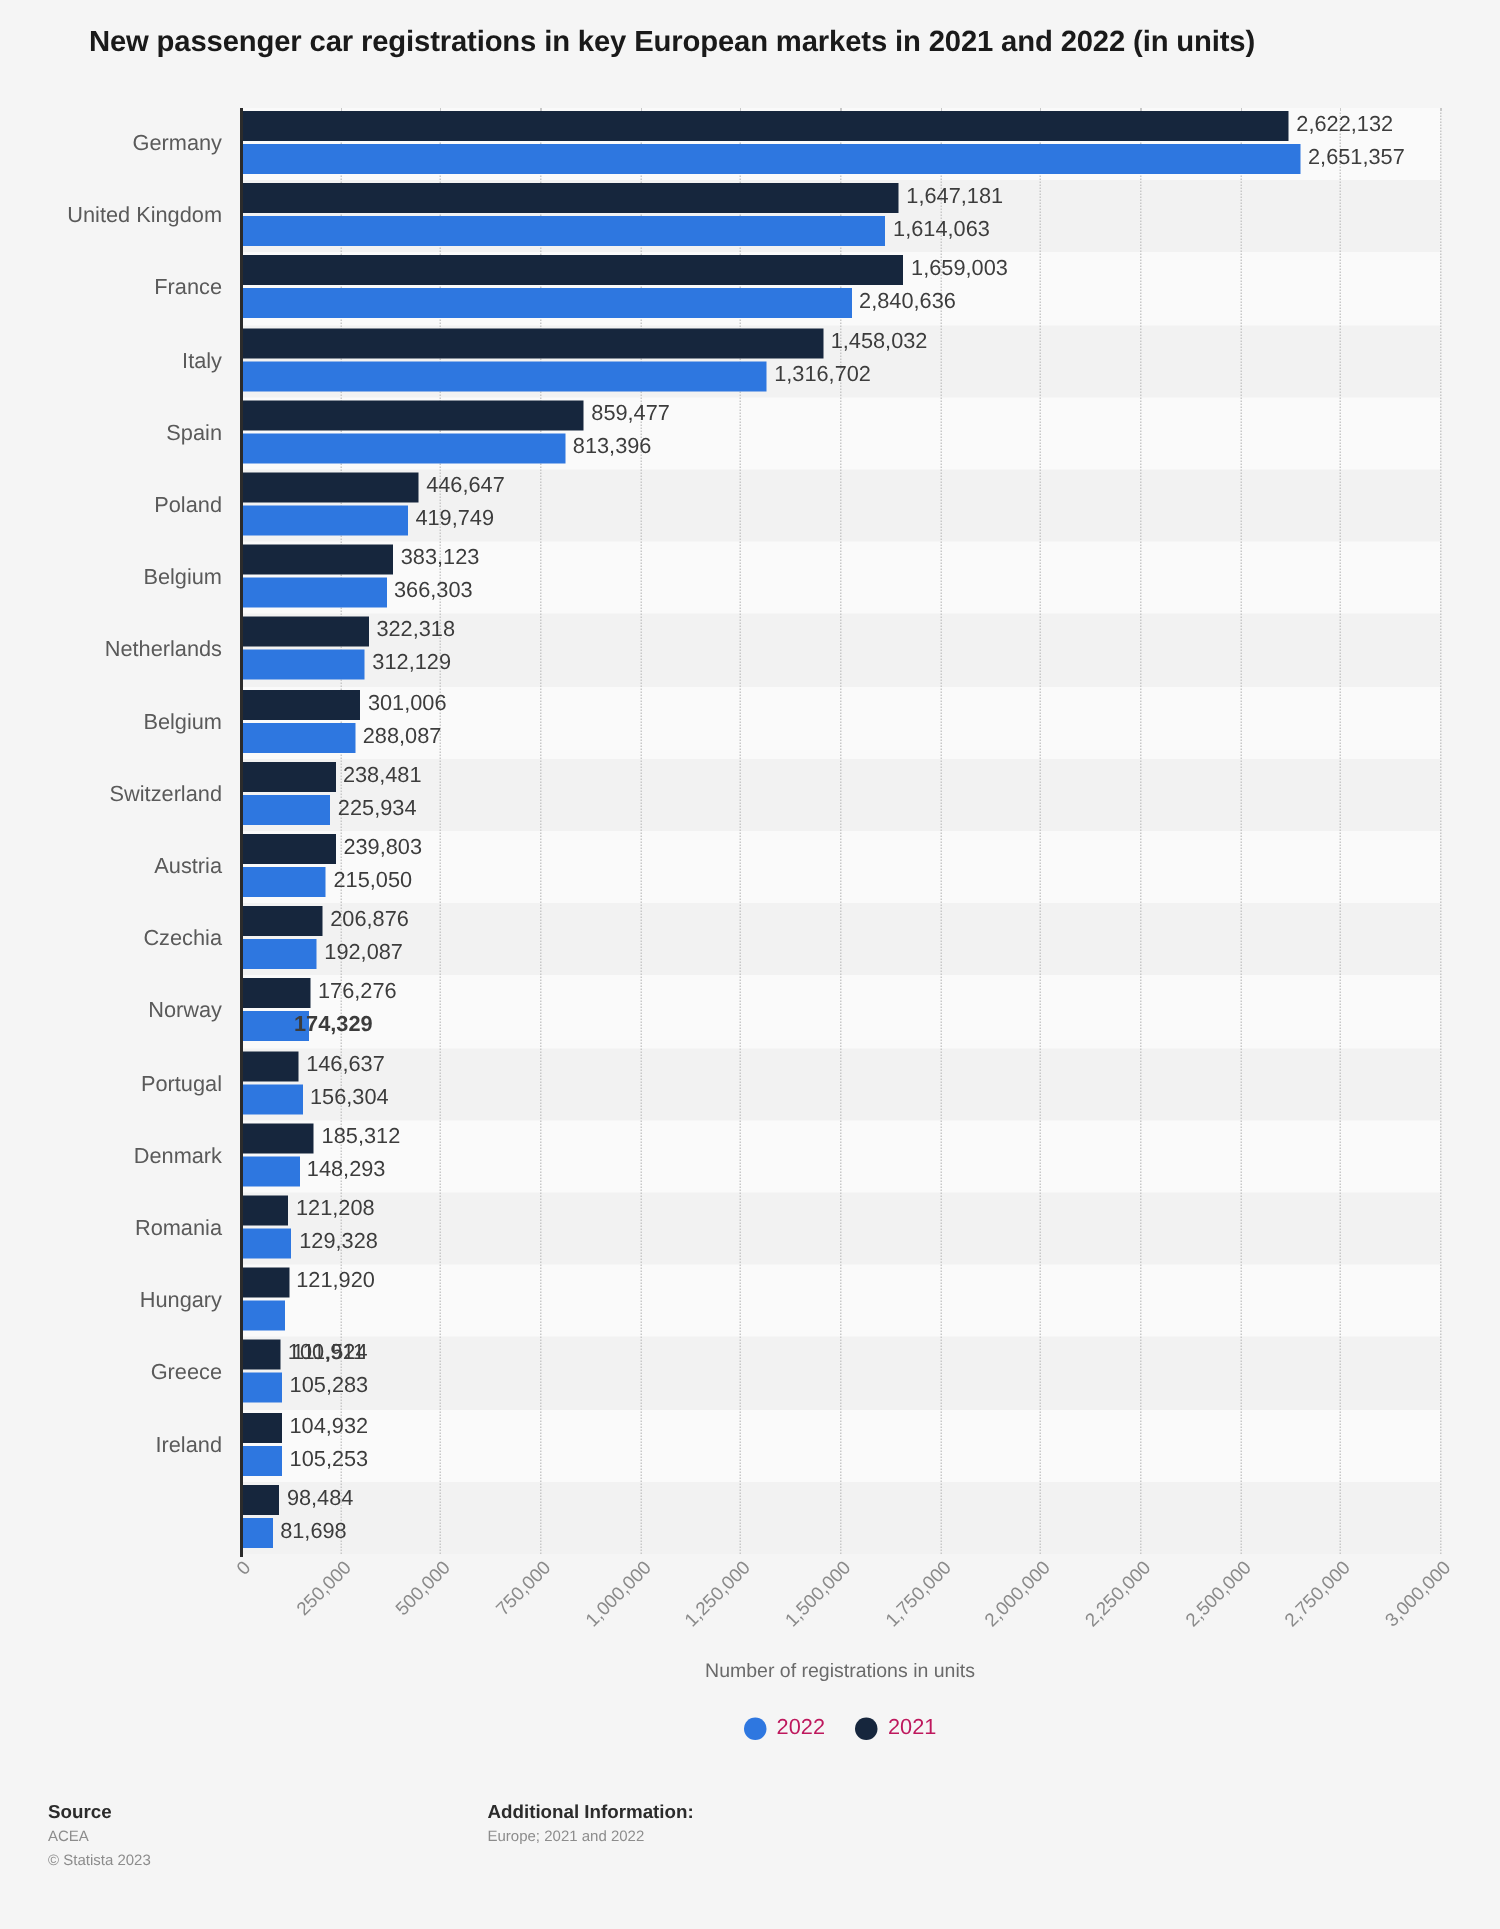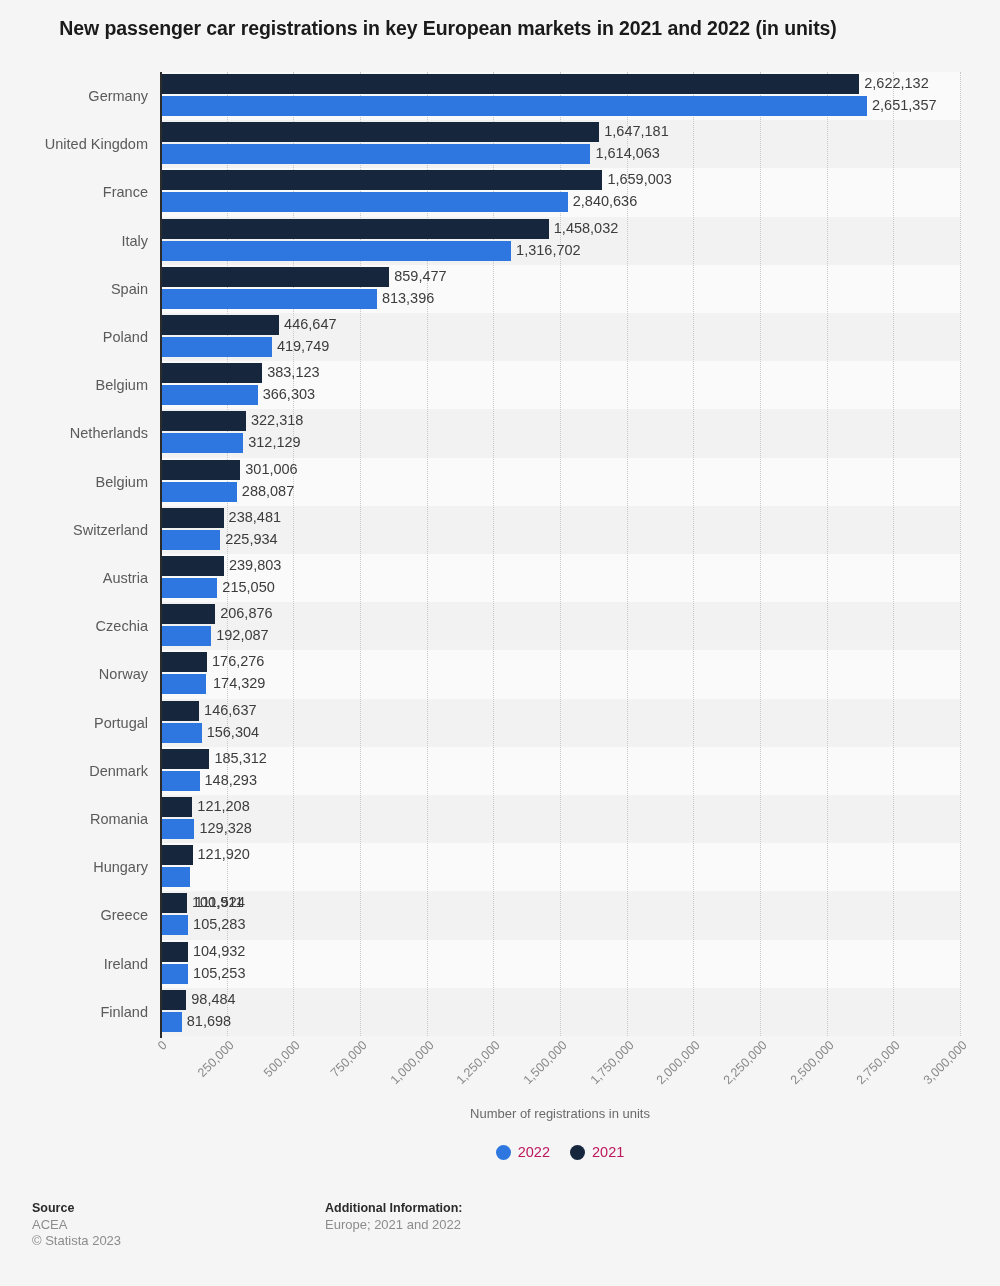--- a/index.html
+++ b/index.html
@@ -80,21 +80,21 @@
     display:flex; align-items:center; justify-content:center; gap:20px;
   }
   .legend-item { display:flex; align-items:center; gap:7px; }
   .legend-dot { width:15px; height:15px; border-radius:50%; display:block; }
   .legend-label { font-size:14.5px; font-weight:normal; color:#be185d; }
   
   #footer { position:absolute; left:0; top:1196px; width:1000px; height:90px; }
   #src-block { position:absolute; left:32px; top:4px; }
   #add-block { position:absolute; left:325px; top:4px; }
   .foot-head { font-size:12.5px; font-weight:bold; color:#2b2b2b; line-height:17px; }
-  .foot-line { font-size:13px; color:#8c8c8c; line-height:16px; }
+  .foot-line { font-size:10px; color:#8c8c8c; line-height:16px; }
 </style>
 </head>
 <body>
 
 <div id="chart-title">New passenger car registrations in key European markets in 2021 and 2022 (in units)</div>
 
 <div id="cat-labels">
     <div class="cat-label" style="top: 0px;">Germany</div>
     <div class="cat-label" style="top: 48.2px;">United Kingdom</div>
     <div class="cat-label" style="top: 96.4px;">France</div>
@@ -107,21 +107,20 @@
     <div class="cat-label" style="top: 482px;">Austria</div>
     <div class="cat-label" style="top: 433.8px;">Switzerland</div>
     <div class="cat-label" style="top: 530.2px;">Czechia</div>
     <div class="cat-label" style="top: 578.4px;">Norway</div>
     <div class="cat-label" style="top: 626.6px;">Portugal</div>
     <div class="cat-label" style="top: 674.8px;">Denmark</div>
     <div class="cat-label" style="top: 723px;">Romania</div>
     <div class="cat-label" style="top: 771.2px;">Hungary</div>
     <div class="cat-label" style="top: 819.4px;">Greece</div>
     <div class="cat-label" style="top: 867.6px;">Ireland</div>
-    <div class="cat-label" style="top: 915.8px;">Finland</div>
   </div>
 
 <div id="plot">
   <div id="plot-bg"></div>
 <div class="band" style="top: 48.2px; height: 48.2px;"></div>
     <div class="band" style="top: 144.6px; height: 48.2px;"></div>
     <div class="band" style="top: 241px; height: 48.2px;"></div>
     <div class="band" style="top: 337.4px; height: 48.2px;"></div>
     <div class="band" style="top: 433.8px; height: 48.2px;"></div>
     <div class="band" style="top: 530.2px; height: 48.2px;"></div>
@@ -210,21 +209,21 @@
     <div class="row" style="top: 530.2px;">
       <div class="bar y2021" style="width: 55.1669px; background: rgb(22, 38, 61);"></div>
       <div class="bar-value y2021" style="left: 55.1669px;">206,876</div>
       <div class="bar y2022" style="width: 51.2232px; background: rgb(46, 119, 224);"></div>
       <div class="bar-value y2022" style="left: 51.2232px;">192,087</div>
     </div>
     <div class="row" style="top: 578.4px;">
       <div class="bar y2021" style="width: 47.0069px; background: rgb(22, 38, 61);"></div>
       <div class="bar-value y2021" style="left: 47.0069px;">176,276</div>
       <div class="bar y2022" style="width: 46.4877px; background: rgb(46, 119, 224);"></div>
-      <div class="bar-value y2022" style="left: 48px;">174,329</div>
+      <div class="bar-value y2022" style="left: 31px; font-weight: bold;">174,329</div>
     </div>
     <div class="row" style="top: 626.6px;">
       <div class="bar y2021" style="width: 39.1032px; background: rgb(22, 38, 61);"></div>
       <div class="bar-value y2021" style="left: 39.1032px;">146,637</div>
       <div class="bar y2022" style="width: 41.6811px; background: rgb(46, 119, 224);"></div>
       <div class="bar-value y2022" style="left: 41.6811px;">156,304</div>
     </div>
     <div class="row" style="top: 674.8px;">
       <div class="bar y2021" style="width: 49.4165px; background: rgb(22, 38, 61);"></div>
       <div class="bar-value y2021" style="left: 49.4165px;">185,312</div>

